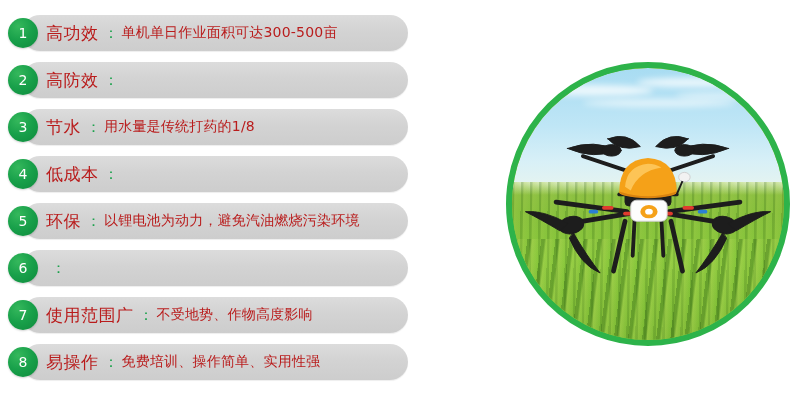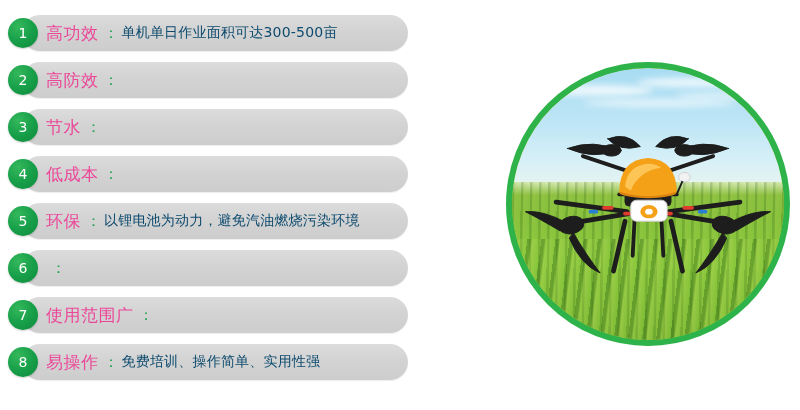--- a/index.html
+++ b/index.html
@@ -65,33 +65,33 @@
     left: 38px;
     top: 0;
     height: 36px;
     display: flex;
     align-items: center;
     white-space: nowrap;
     z-index: 2;
   }
 
   .feature-title {
-    color: #ec4899;
+    color: #b91c1c;
     font-size: 17px;
     letter-spacing: 0.5px;
   }
 
   .feature-colon {
     color: #1ba24c;
     font-size: 15px;
     padding: 0 3px 0 5px;
   }
 
   .feature-desc {
-    color: #0c4a6e;
+    color: #b91c1c;
     font-size: 14px;
     letter-spacing: 0.2px;
   }
 
   
   #drone-photo-circle {
     position: absolute;
     left: 506px;
     top: 62px;
     width: 284px;
@@ -189,20 +189,21 @@
       <span class="feature-colon">：</span>
     </div>
   </div>
 
   <div class="feature-row" style="top:109px">
     <div class="feature-pill"></div>
     <div class="badge">3</div>
     <div class="feature-text">
       <span class="feature-title">节水</span>
       <span class="feature-colon">：</span>
+      <span class="feature-desc">用水量是传统打药的1/8</span>
     </div>
   </div>
 
   <div class="feature-row" style="top:156px">
     <div class="feature-pill"></div>
     <div class="badge">4</div>
     <div class="feature-text">
       <span class="feature-title">低成本</span>
       <span class="feature-colon">：</span>
     </div>
@@ -225,20 +226,21 @@
       <span class="feature-colon">：</span>
     </div>
   </div>
 
   <div class="feature-row" style="top:297px">
     <div class="feature-pill"></div>
     <div class="badge">7</div>
     <div class="feature-text">
       <span class="feature-title">使用范围广</span>
       <span class="feature-colon">：</span>
+      <span class="feature-desc">不受地势、作物高度影响</span>
     </div>
   </div>
 
   <div class="feature-row" style="top:344px">
     <div class="feature-pill"></div>
     <div class="badge">8</div>
     <div class="feature-text">
       <span class="feature-title">易操作</span>
       <span class="feature-colon">：</span>
       <span class="feature-desc">免费培训、操作简单、实用性强</span>

